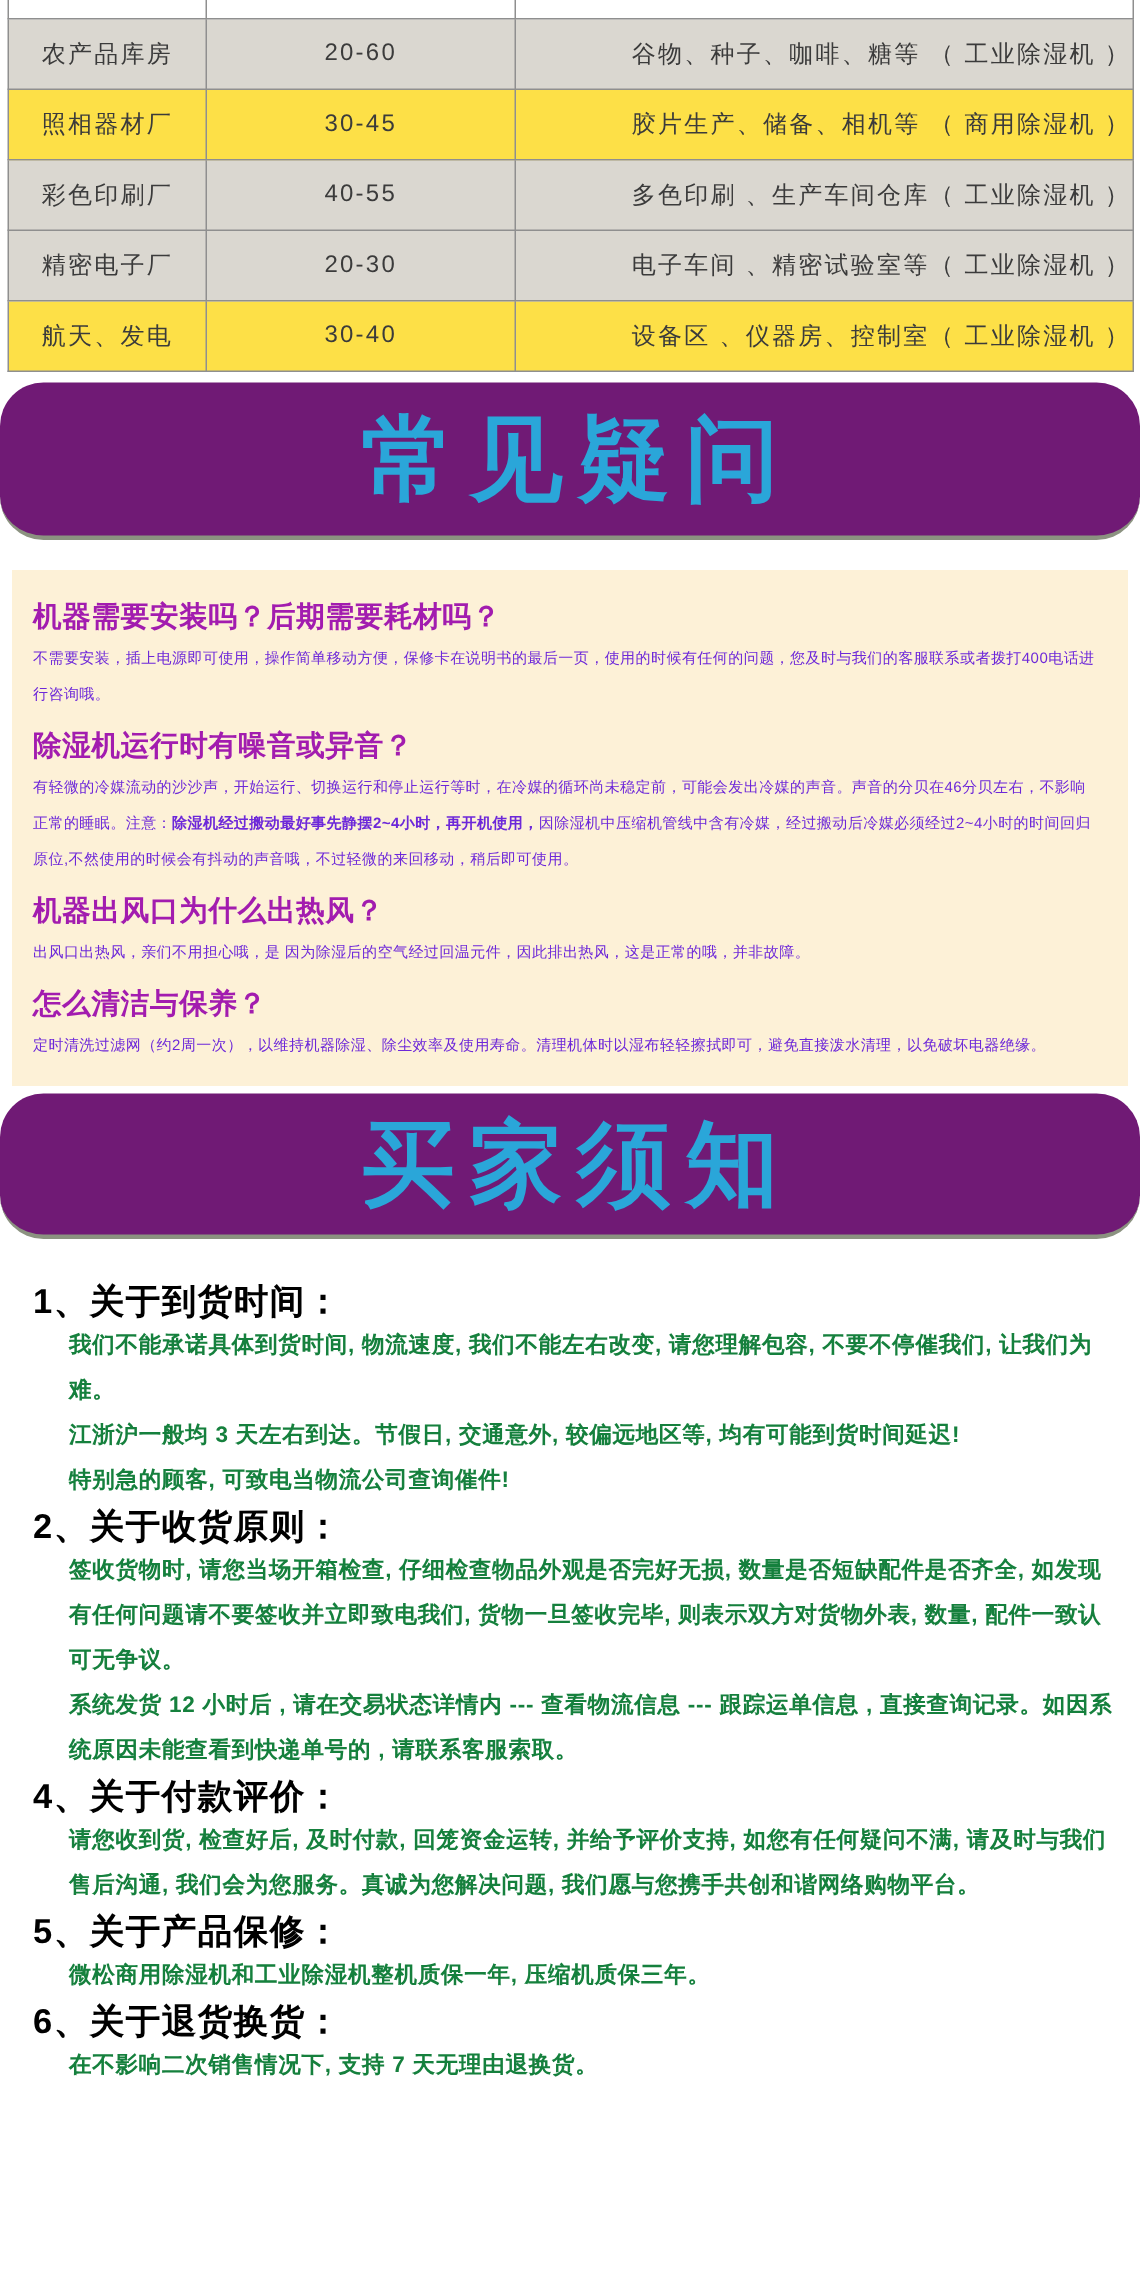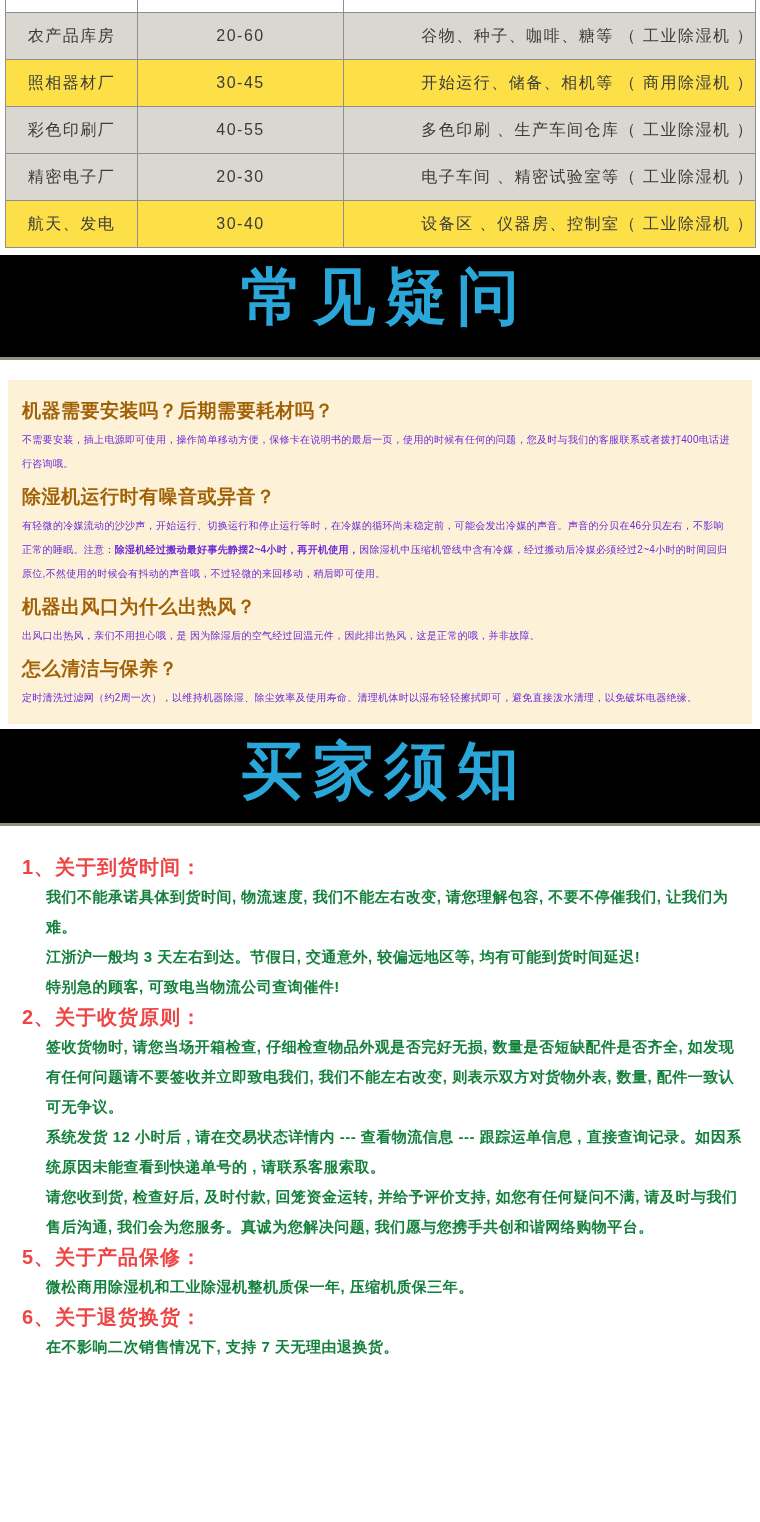--- a/index.html
+++ b/index.html
@@ -27,61 +27,61 @@
   .app-table tr.r td{height:44px;}
   .app-table tr.gray td{background:#dad7d0;}
   .app-table tr.white td{background:#fde047;}
   td.place,td.hum{text-align:center;}
   td.usage{padding-left:42px;text-align:right;}
 
   
   .band{
     margin-top:7px;
     height:102px;
-    background:#000000;
+    background:#701a75;
     border-bottom:3px solid #8b9280;
-    display:flex;align-items:flex-start;justify-content:center;
+    display:flex;align-items:center;justify-content:center;border-radius:29px;
   }
   .band.second{margin-top:5px;height:94px;}
   .band-title{
     font-size:62px;
     font-weight:bold;
     color:#2aa6d9;
     letter-spacing:10px;
     padding-left:10px;
   }
 
   
   .faq{
     margin:20px 8px 0 8px;
     background:#fdf1d7;
     padding:10px 18px 14px 14px;
   }
   .faq h3{
     margin:8px 0 4px 0;
     font-size:19px;
-    color:#a16207;
+    color:#a21caf;
     letter-spacing:0.5px;
   }
   .faq p{
     margin:0;
     font-size:10px;
     line-height:24px;
     color:#6d28d9;
     letter-spacing:0.3px;
   }
   .faq p b{font-weight:bold;}
 
   
   .notice{padding:26px 10px 8px 0;}
   .notice h4{
     margin:0 0 0 22px;
-    font-size:20px;
+    font-size:23px;
     line-height:30px;
-    color:#ef4444;
+    color:#000000;
     letter-spacing:1px;
   }
   .notice p{
     margin:0 6px 0 46px;
     font-size:15px;
     line-height:30px;
     color:#15803d;
     font-weight:bold;
     letter-spacing:0.5px;
     white-space:pre-line;
@@ -105,21 +105,21 @@
       <td></td>
     </tr>
     <tr class="r gray">
       <td class="place">农产品库房</td>
       <td class="hum">20-60</td>
       <td class="usage">谷物、种子、咖啡、糖等 （ 工业除湿机 ）</td>
     </tr>
     <tr class="r white">
       <td class="place">照相器材厂</td>
       <td class="hum">30-45</td>
-      <td class="usage">开始运行、储备、相机等 （ 商用除湿机 ）</td>
+      <td class="usage">胶片生产、储备、相机等 （ 商用除湿机 ）</td>
     </tr>
     <tr class="r gray">
       <td class="place">彩色印刷厂</td>
       <td class="hum">40-55</td>
       <td class="usage">多色印刷 、生产车间仓库（ 工业除湿机 ）</td>
     </tr>
     <tr class="r gray">
       <td class="place">精密电子厂</td>
       <td class="hum">20-30</td>
       <td class="usage">电子车间 、精密试验室等（ 工业除湿机 ）</td>
@@ -154,24 +154,25 @@
     <span class="band-title">买家须知</span>
   </div>
 
   <div class="notice">
     <h4>1、关于到货时间：</h4>
     <p>我们不能承诺具体到货时间, 物流速度, 我们不能左右改变, 请您理解包容, 不要不停催我们, 让我们为难。
 江浙沪一般均 3 天左右到达。节假日, 交通意外, 较偏远地区等, 均有可能到货时间延迟!
 特别急的顾客, 可致电当物流公司查询催件!</p>
 
     <h4>2、关于收货原则：</h4>
-    <p>签收货物时, 请您当场开箱检查, 仔细检查物品外观是否完好无损, 数量是否短缺配件是否齐全, 如发现有任何问题请不要签收并立即致电我们, 我们不能左右改变, 则表示双方对货物外表, 数量, 配件一致认可无争议。</p>
+    <p>签收货物时, 请您当场开箱检查, 仔细检查物品外观是否完好无损, 数量是否短缺配件是否齐全, 如发现有任何问题请不要签收并立即致电我们, 货物一旦签收完毕, 则表示双方对货物外表, 数量, 配件一致认可无争议。</p>
 
     <p>系统发货 12 小时后 , 请在交易状态详情内 --- 查看物流信息 --- 跟踪运单信息 , 直接查询记录。如因系统原因未能查看到快递单号的 , 请联系客服索取。</p>
 
+    <h4>4、关于付款评价：</h4>
     <p>请您收到货, 检查好后, 及时付款, 回笼资金运转, 并给予评价支持, 如您有任何疑问不满, 请及时与我们售后沟通, 我们会为您服务。真诚为您解决问题, 我们愿与您携手共创和谐网络购物平台。</p>
 
     <h4>5、关于产品保修：</h4>
     <p>微松商用除湿机和工业除湿机整机质保一年, 压缩机质保三年。</p>
 
     <h4>6、关于退货换货：</h4>
     <p>在不影响二次销售情况下, 支持 7 天无理由退换货。</p>
   </div>
 
 </div>

